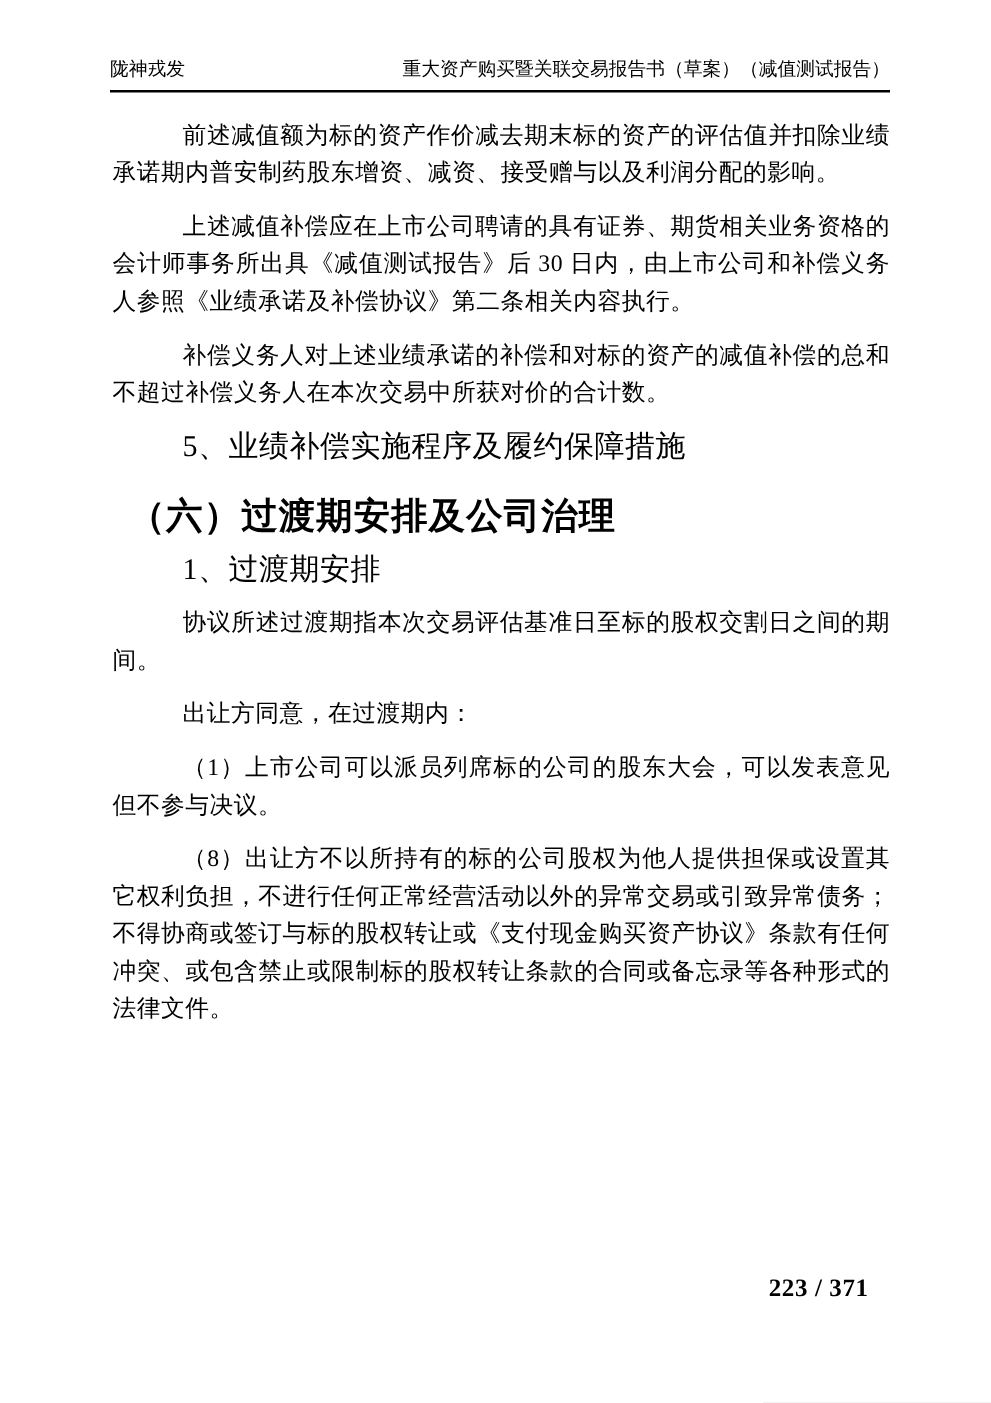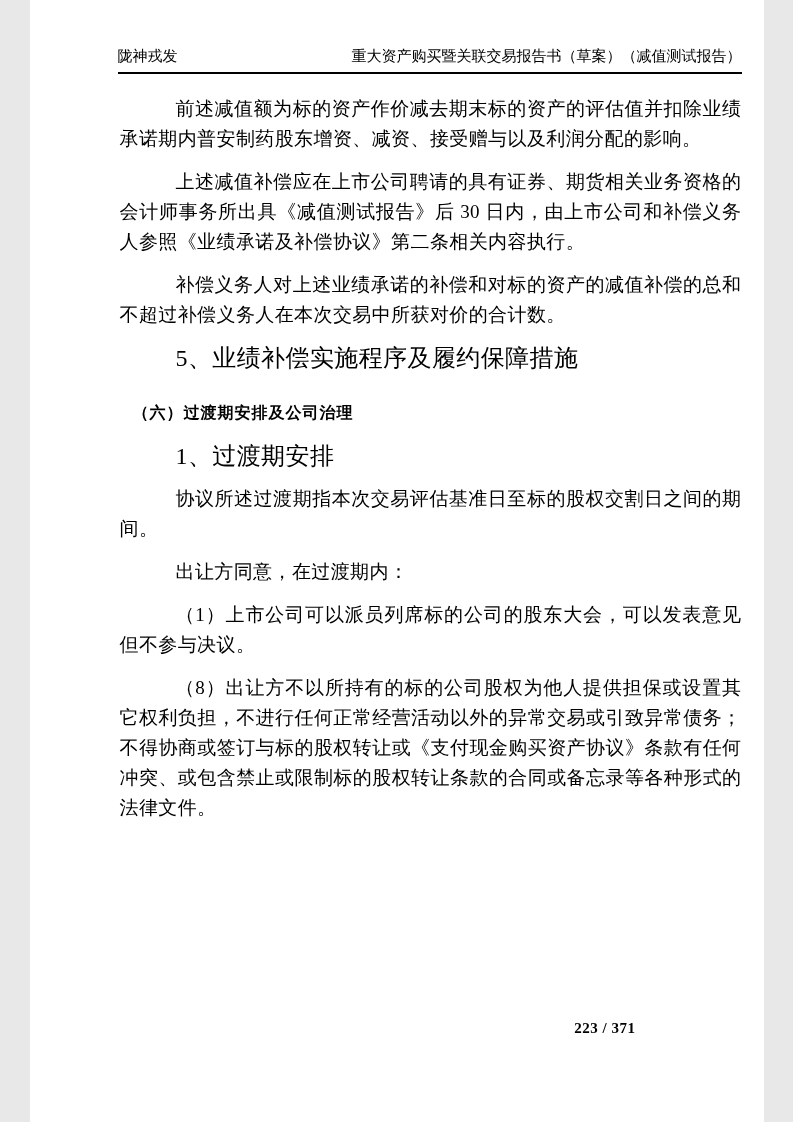--- a/index.html
+++ b/index.html
@@ -1,19 +1,19 @@
 <!DOCTYPE html>
 <html><head>
 <meta charset="utf-8">
 <style>
   * { margin: 0; padding: 0; box-sizing: border-box; }
   html, body { background: #e8e8e8; }
   .page {
     position: relative;
-    width: 734px;
+    width: 793px;
     height: 1122px;
     margin: 0 auto;
     background: #ffffff;
     color: #000000;
     font-family: "Liberation Serif", "DejaVu Serif", serif;
     overflow: hidden;
   }
   .header {
     position: absolute;
     left: 88px;
@@ -48,33 +48,33 @@
   .content h3.sub {
     font-size: 24px;
     font-weight: 400;
     line-height: 30px;
     letter-spacing: 0.4px;
     text-indent: 56px;
     margin-top: 13px;
   }
   .content h2.h1 {
     font-family: "Liberation Sans", "DejaVu Sans", sans-serif;
-    font-size: 16px;
+    font-size: 29px;
     font-weight: 700;
     line-height: 30px;
     letter-spacing: 1px;
     padding-left: 13px;
     margin-top: 25px;
     margin-bottom: 13px;
   }
   .footer {
     position: absolute;
     top: 1020px;
-    right: 128px;
-    font-size: 15px;
+    right: 98px;
+    font-size: 20px;
     font-weight: 700;
     letter-spacing: 0.5px;
   }
 </style>
 </head>
 <body>
 
 <div class="page">
 
   <div class="header">

